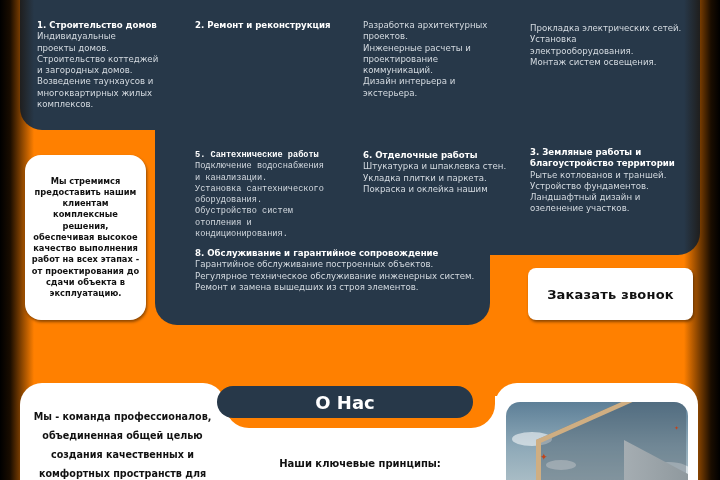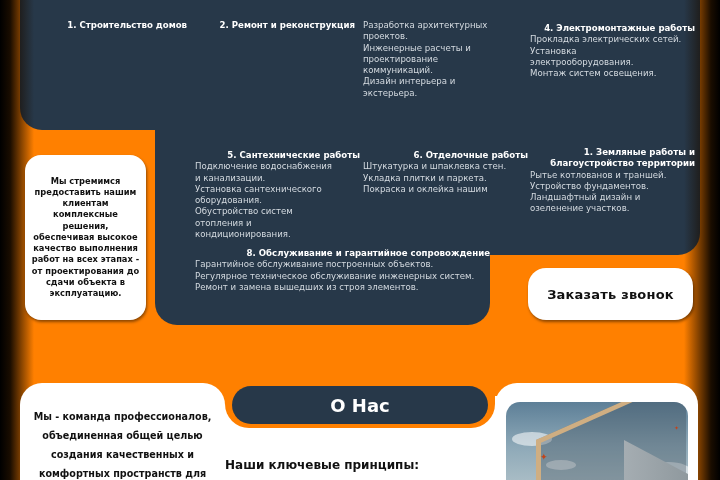--- a/index.html
+++ b/index.html
@@ -21,36 +21,36 @@
   }
   .dark { background: #273849; position: absolute; }
   .dark-top { left: 20px; top: -20px; width: 680px; height: 150px; border-radius: 22px; }
   .dark-mid { left: 155px; top: 100px; width: 545px; height: 155px; border-radius: 0 0 22px 22px; }
   .dark-bot { left: 155px; top: 200px; width: 335px; height: 125px; border-radius: 0 0 22px 22px; }
 
   .svc {
     position: absolute; z-index: 2;
     color: #d5dbe1; font-size: 8.6px; line-height: 11.3px;
   }
-  .svc .t { color: #ffffff; font-weight: bold; display: block; text-align: right; }
+  .svc .t { color: #ffffff; font-weight: bold; display: block; }
   .svc .d { display: block; white-space: pre-line; }
 
   .mission {
     position: absolute; left: 25px; top: 155px; width: 121px; height: 165px;
     background: #ffffff; border-radius: 16px; z-index: 2;
     box-shadow: 1px 2px 3px rgba(0,0,0,0.45);
     display: flex; align-items: center; justify-content: center;
     padding: 6px;
   }
   .mission span {
     font-weight: bold; font-size: 8.3px; line-height: 11.2px; text-align: center; color: #111;
   }
   .callback {
     position: absolute; left: 528px; top: 268px; width: 165px; height: 52px;
-    background: #ffffff; border-radius: 18px; z-index: 2;
+    background: #ffffff; border-radius: 8px; z-index: 2;
     box-shadow: 1px 2px 3px rgba(0,0,0,0.45);
     display: flex; align-items: center; justify-content: center;
     font-weight: bold; font-size: 13px; color: #111; letter-spacing: 0.2px;
     cursor: pointer;
   }
 
   .about-left {
     position: absolute; left: 20px; top: 383px; width: 205px; height: 120px;
     background: #ffffff; border-radius: 22px 22px 0 0; z-index: 2;
     padding: 22px 10px 0 10px; text-align: center;
@@ -59,28 +59,28 @@
 
   .about-center-bg {
     position: absolute; left: 225px; top: 396px; width: 275px; height: 100px;
     background: #ffffff; z-index: 2;
   }
   .about-center-notch {
     position: absolute; left: 225px; top: 378px; width: 270px; height: 50px;
     background: #ff8000; border-radius: 0 0 24px 24px; z-index: 3;
   }
   .about-pill {
-    position: absolute; left: 232px; top: 386px; width: 256px; height: 38px;
+    position: absolute; left: 217px; top: 386px; width: 256px; height: 32px;
     background: #273849; border-radius: 19px; z-index: 4;
     display: flex; align-items: center; justify-content: center;
     color: #ffffff; font-weight: bold; font-size: 18px;
   }
   .principles {
-    position: absolute; left: 225px; top: 458px; width: 270px; text-align: left; z-index: 4;
-    font-weight: bold; font-size: 12px; color: #111;
+    position: absolute; left: 225px; top: 458px; width: 270px; text-align: center; z-index: 4;
+    font-weight: bold; font-size: 10px; color: #111;
   }
   .about-right {
     position: absolute; left: 495px; top: 383px; width: 203px; height: 120px;
     background: #ffffff; border-radius: 22px 22px 0 0; z-index: 2;
   }
   .building-img {
     position: absolute; left: 506px; top: 402px; width: 182px; height: 100px;
     border-radius: 14px; overflow: hidden; z-index: 3;
     background: linear-gradient(to bottom, #5d7f97 0%, #8ea9b8 45%, #b9c8cd 100%);
   }
@@ -103,58 +103,64 @@
 
 <div class="edge-left"></div>
 <div class="edge-right"></div>
 
 <div class="dark dark-top"></div>
 <div class="dark dark-mid"></div>
 <div class="dark dark-bot"></div>
 
 <div class="svc" style="left:37px; top:20px; width:150px;">
   <span class="t">1. Строительство домов</span>
+  <span class="d">Индивидуальные
+проекты домов.
+Строительство коттеджей
+и загородных домов.
+Возведение таунхаусов и
+многоквартирных жилых
+комплексов.</span>
 </div>
 <div class="svc" style="left:195px; top:20px; width:160px;">
   <span class="t">2. Ремонт и реконструкция</span>
 </div>
 <div class="svc" style="left:363px; top:20px; width:160px;">
   <span class="d">Разработка архитектурных
 проектов.
 Инженерные расчеты и
 проектирование
 коммуникаций.
 Дизайн интерьера и
 экстерьера.</span>
 </div>
 <div class="svc" style="left:530px; top:23px; width:165px;">
-  <span class="t">4. Электромонтажные работы</span>
   <span class="d">Прокладка электрических сетей.
 Установка
 электрооборудования.
 Монтаж систем освещения.</span>
 </div>
-<div class="svc" style="left:195px; top:150px; width:165px;">
+<div class="svc" style="left:195px; top:150px; width:165px;font-family:Liberation Mono, monospace;">
   <span class="t">5. Сантехнические работы</span>
   <span class="d">Подключение водоснабжения
 и канализации.
 Установка сантехнического
 оборудования.
 Обустройство систем
 отопления и
 кондиционирования.</span>
 </div>
 <div class="svc" style="left:363px; top:150px; width:165px;">
   <span class="t">6. Отделочные работы</span>
   <span class="d">Штукатурка и шпаклевка стен.
 Укладка плитки и паркета.
 Покраска и оклейка нашим</span>
 </div>
 <div class="svc" style="left:530px; top:147px; width:165px;">
-  <span class="t" style="white-space:pre-line;">1. Земляные работы и
+  <span class="t" style="white-space:pre-line;">3. Земляные работы и
 благоустройство территории</span>
   <span class="d">Рытье котлованов и траншей.
 Устройство фундаментов.
 Ландшафтный дизайн и
 озеленение участков.</span>
 </div>
 <div class="svc" style="left:195px; top:248px; width:295px;">
   <span class="t">8. Обслуживание и гарантийное сопровождение</span>
   <span class="d">Гарантийное обслуживание построенных объектов.
 Регулярное техническое обслуживание инженерных систем.

